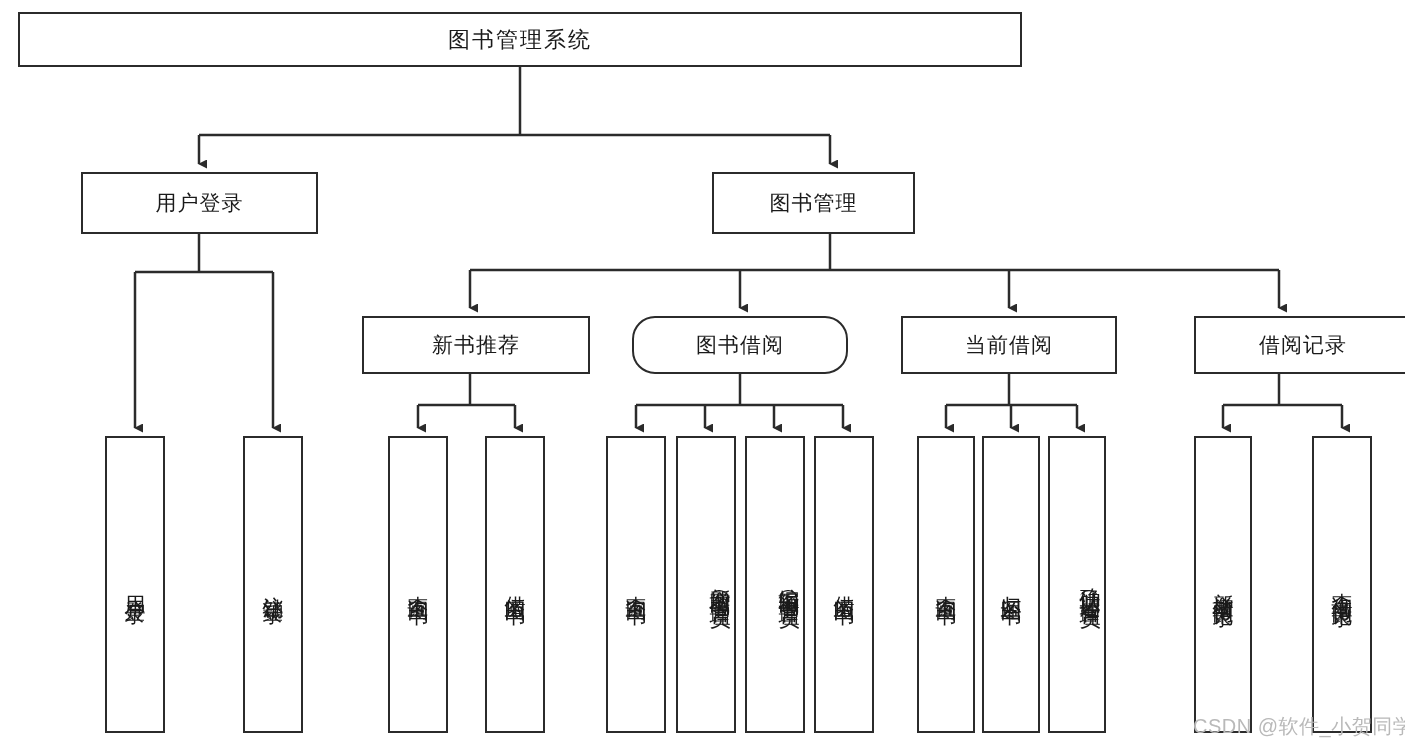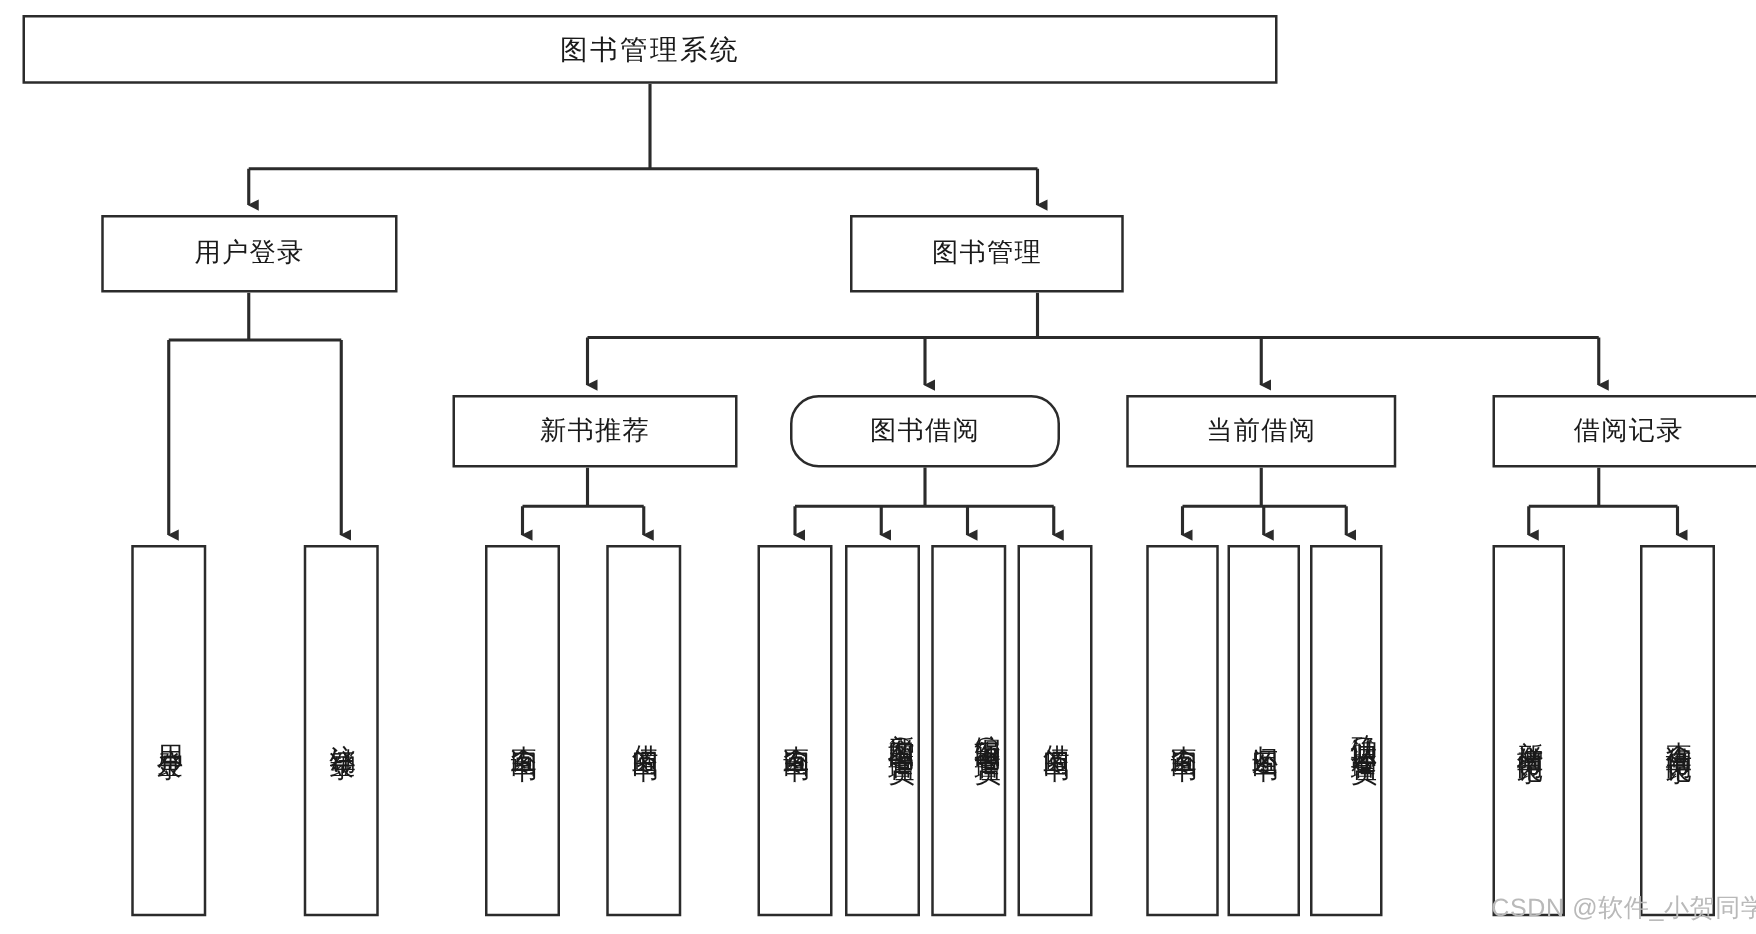--- a/index.html
+++ b/index.html
@@ -121,21 +121,21 @@
       <path d="M1279,374 L1279,405"></path>
       <path d="M1223,405 L1342,405"></path>
       <path d="M1223,405 L1223,428" marker-end="url(#arrow)"></path>
       <path d="M1342,405 L1342,428" marker-end="url(#arrow)"></path>
     </g>
   </svg>
 
   <div class="node root" style="left:18px; top:12px; width:1004px; height:55px;font-family:Liberation Mono, monospace;">图书管理系统</div>
 
   <div class="node h" style="left:81px; top:172px; width:237px; height:62px;">用户登录</div>
-  <div class="node h" style="left:680px; top:172px; width:219px; height:62px;">图书管理</div>
+  <div class="node h" style="left:712px; top:172px; width:203px; height:62px;">图书管理</div>
 
   <div class="node h" style="left:362px; top:316px; width:228px; height:58px;">新书推荐</div>
   <div class="node h" style="left:632px; top:316px; width:216px; height:58px;border-radius:23px;">图书借阅</div>
   <div class="node h" style="left:901px; top:316px; width:216px; height:58px;text-align:center;">当前借阅</div>
   <div class="node h" style="left:1170px; top:316px; width:218px; height:58px;margin-left:24px;">借阅记录</div>
 
   <div class="node v center" style="left:105px; top:436px; width:60px; height:297px;">用户登录</div>
   <div class="node v center" style="left:243px; top:436px; width:60px; height:297px;">注销登录</div>
 
   <div class="node v center" style="left:388px; top:436px; width:60px; height:297px;">查询图书</div>

